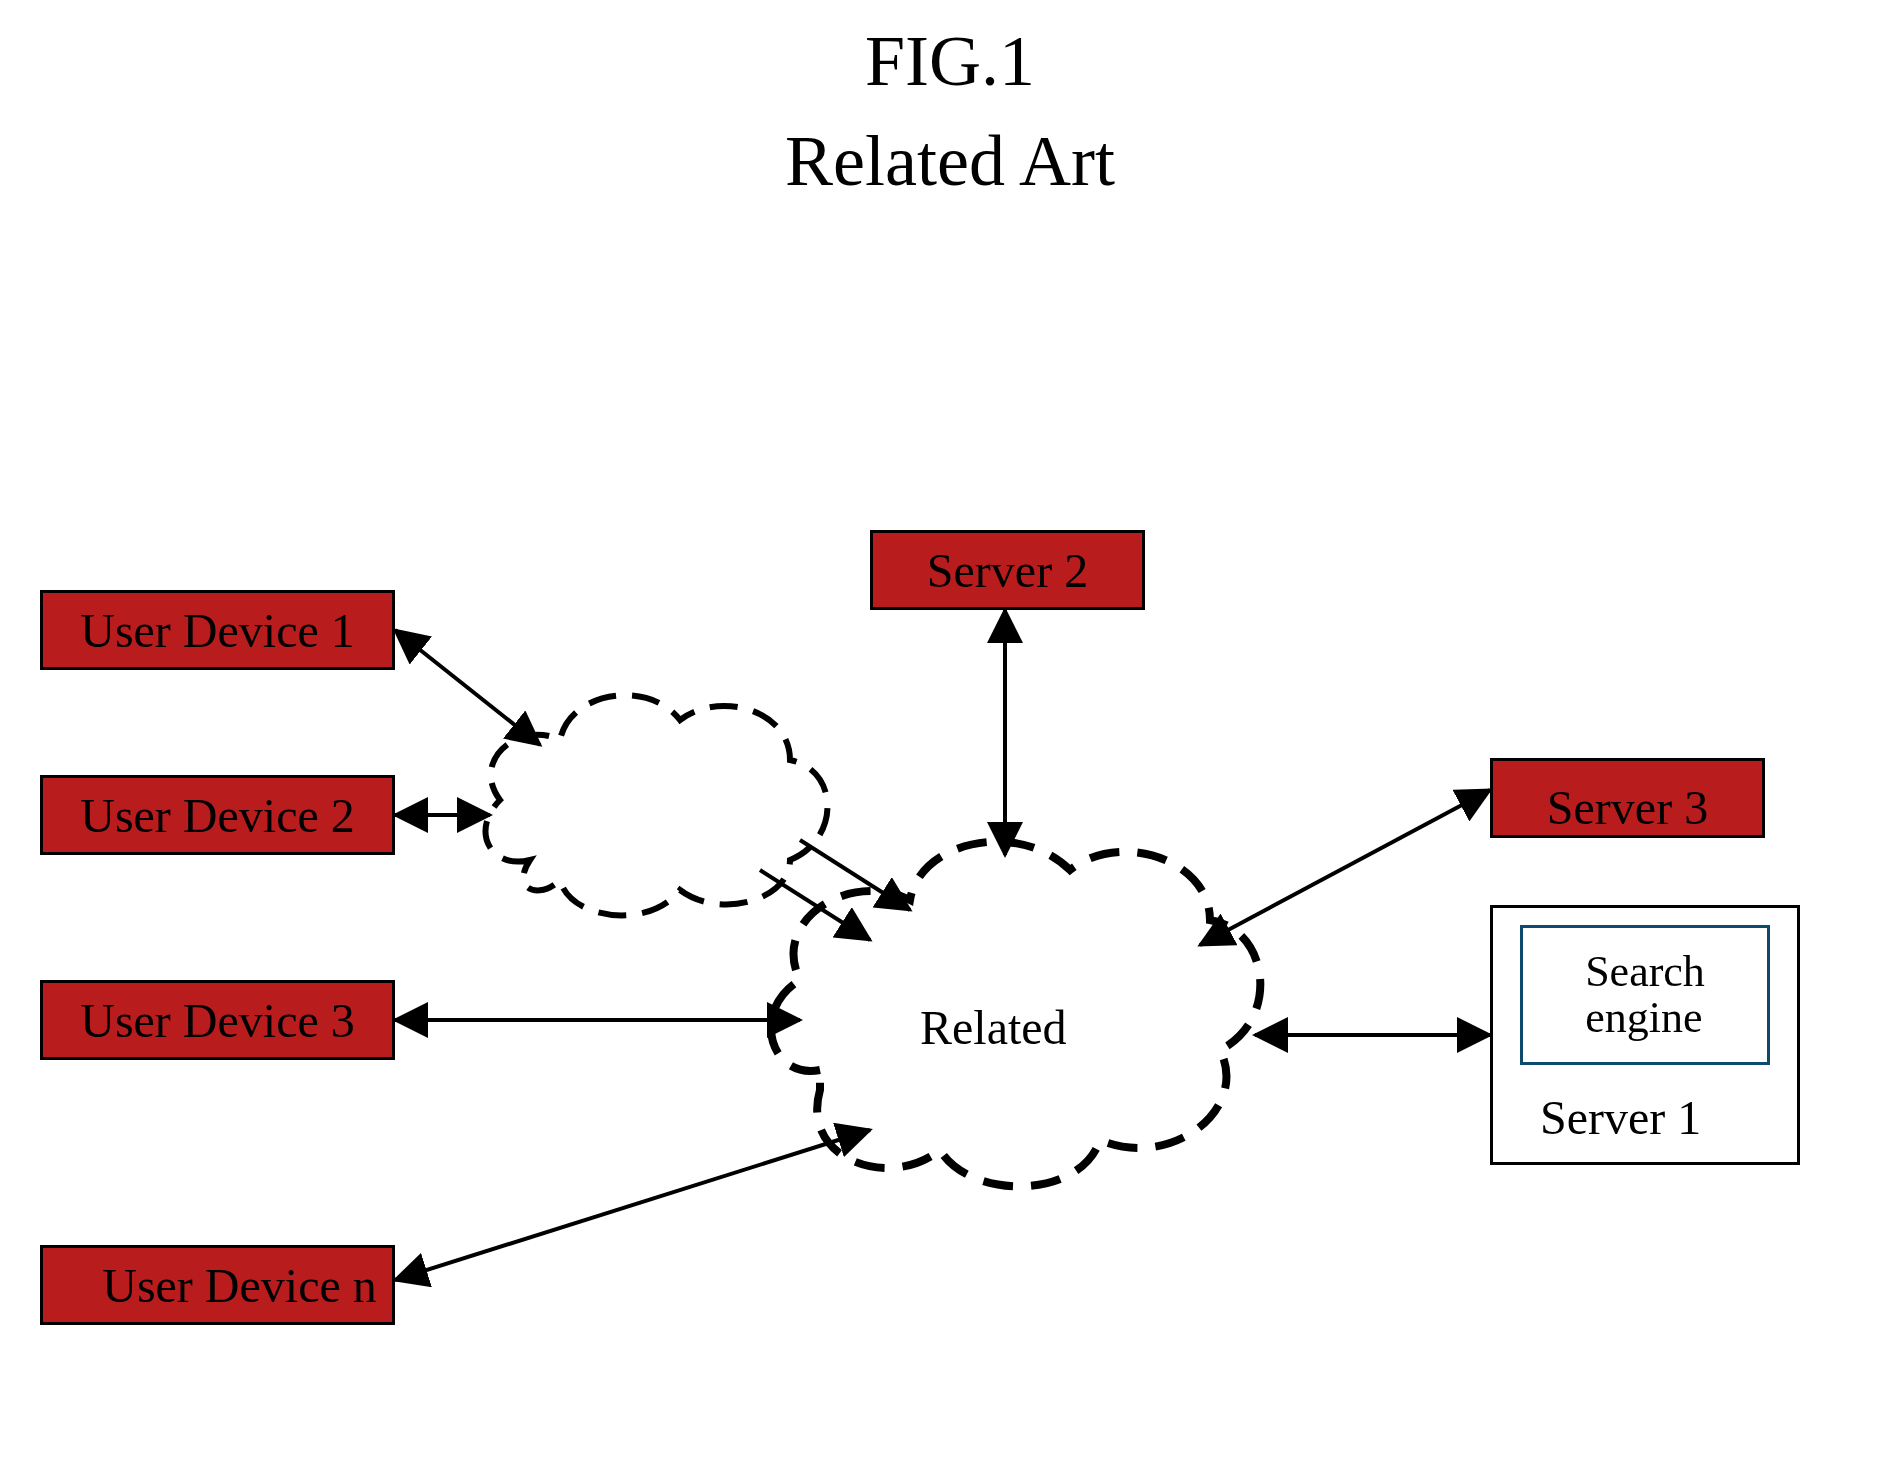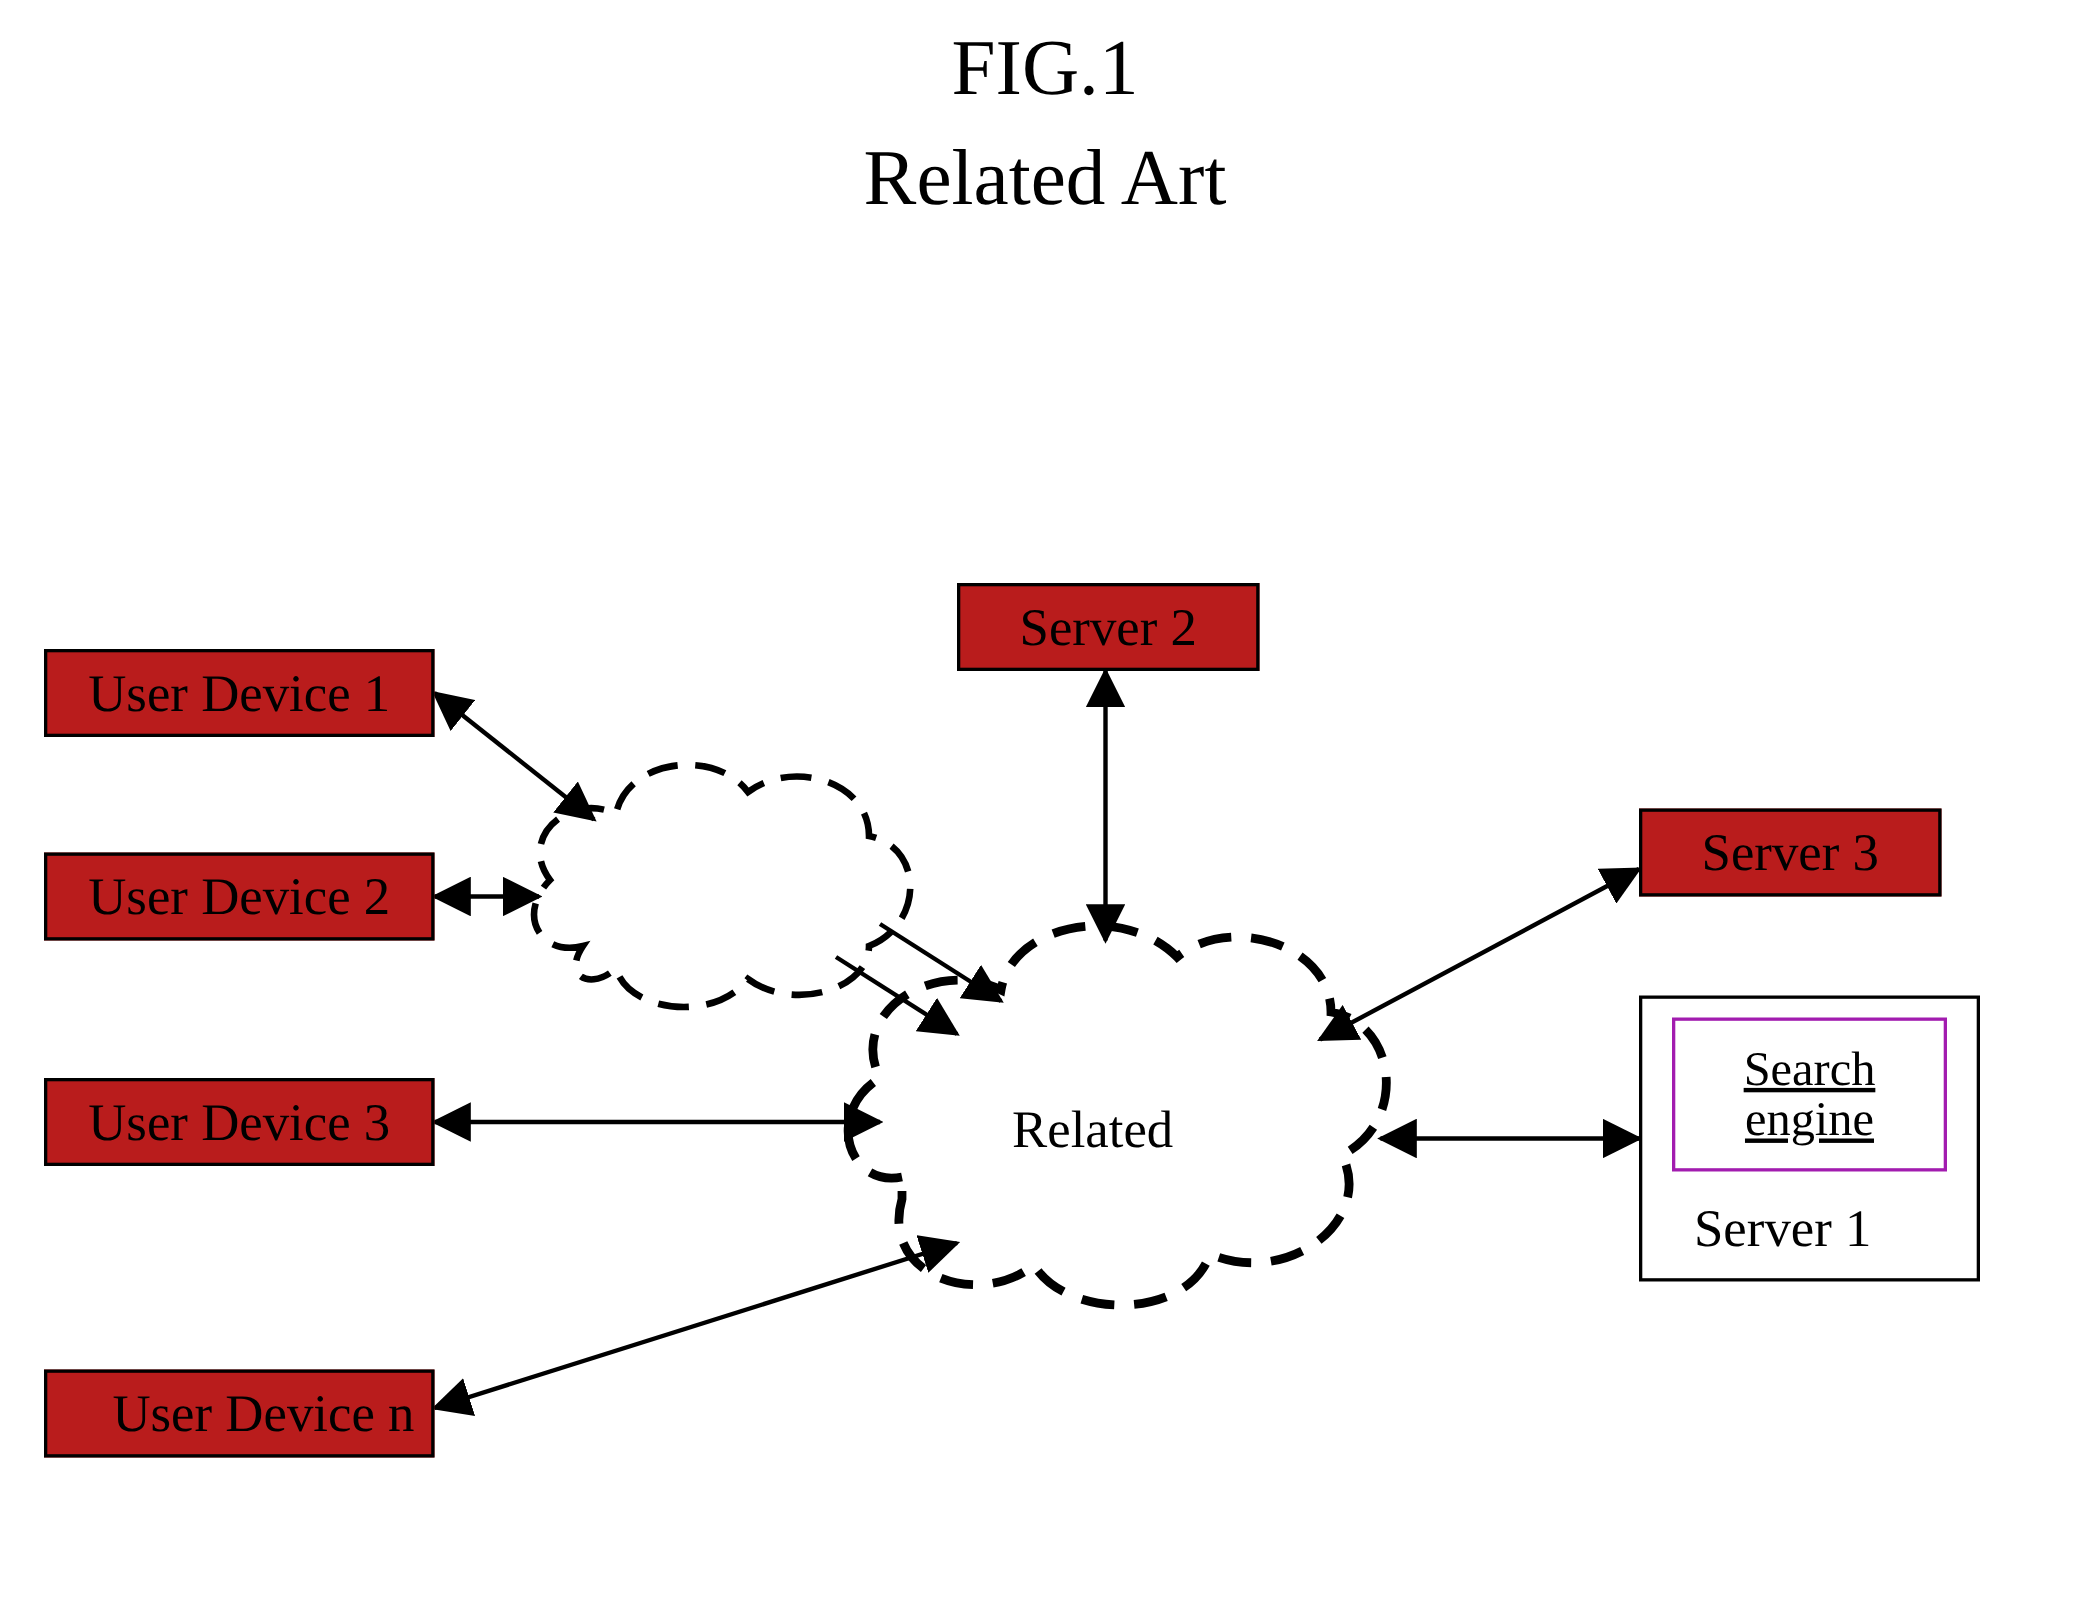--- a/index.html
+++ b/index.html
@@ -37,30 +37,29 @@
     text-align: center;
     box-sizing: border-box;
   }
   .server1-outer {
     position: absolute;
     border: 3px solid #000;
     box-sizing: border-box;
   }
   .server1-inner {
     position: absolute;
-    border: 3px solid #a21caf;
+    border: 3px solid #0c4a6e;
     background: #fff;
     display: flex;
     align-items: center;
     justify-content: center;
     font-size: 44px;
-    text-align: center;
+    text-align: left;
     box-sizing: border-box;
     line-height: 1.05;
-    text-decoration: underline;
   }
   .server1-label {
     position: absolute;
     font-size: 48px;
     text-align: left;
   }
 
   svg.overlay {
     position: absolute;
     left: 0;
@@ -154,21 +153,21 @@
     <span>User Device 3</span>
   </div>
   <div class="box" style="left:40px; top:1245px; width:355px; height:80px;padding-left:44px;">
     <span>User Device n</span>
   </div>
 
   <div class="box" style="left:870px; top:530px; width:275px; height:80px;">
     <span>Server 2</span>
   </div>
 
-  <div class="box" style="left:1490px; top:735px; width:275px; height:80px;">
+  <div class="box" style="left:1490px; top:758px; width:275px; height:80px;align-items:flex-end;">
     <span>Server 3</span>
   </div>
 
   <div class="server1-outer" style="left:1490px; top:905px; width:310px; height:260px;"></div>
   <div class="server1-inner small" style="left:1520px; top:925px; width:250px; height:140px; white-space:pre-line;">
     <span style="white-space:pre-line;">Search
 engine</span>
   </div>
   <div class="server1-label" style="left:1540px; top:1090px; width:210px;">Server 1</div>
 

